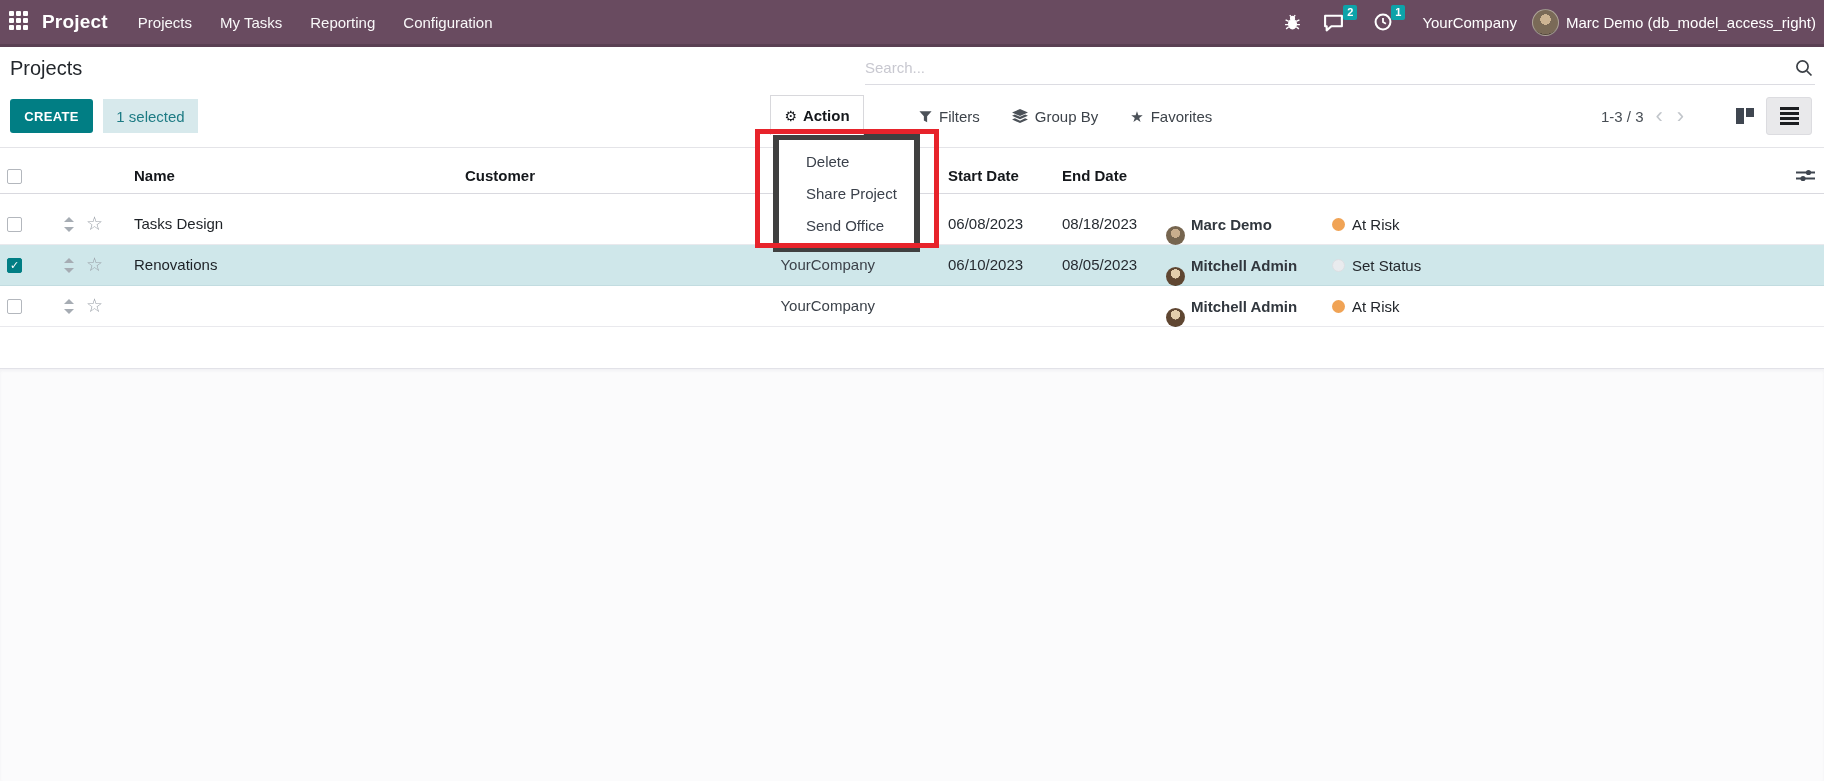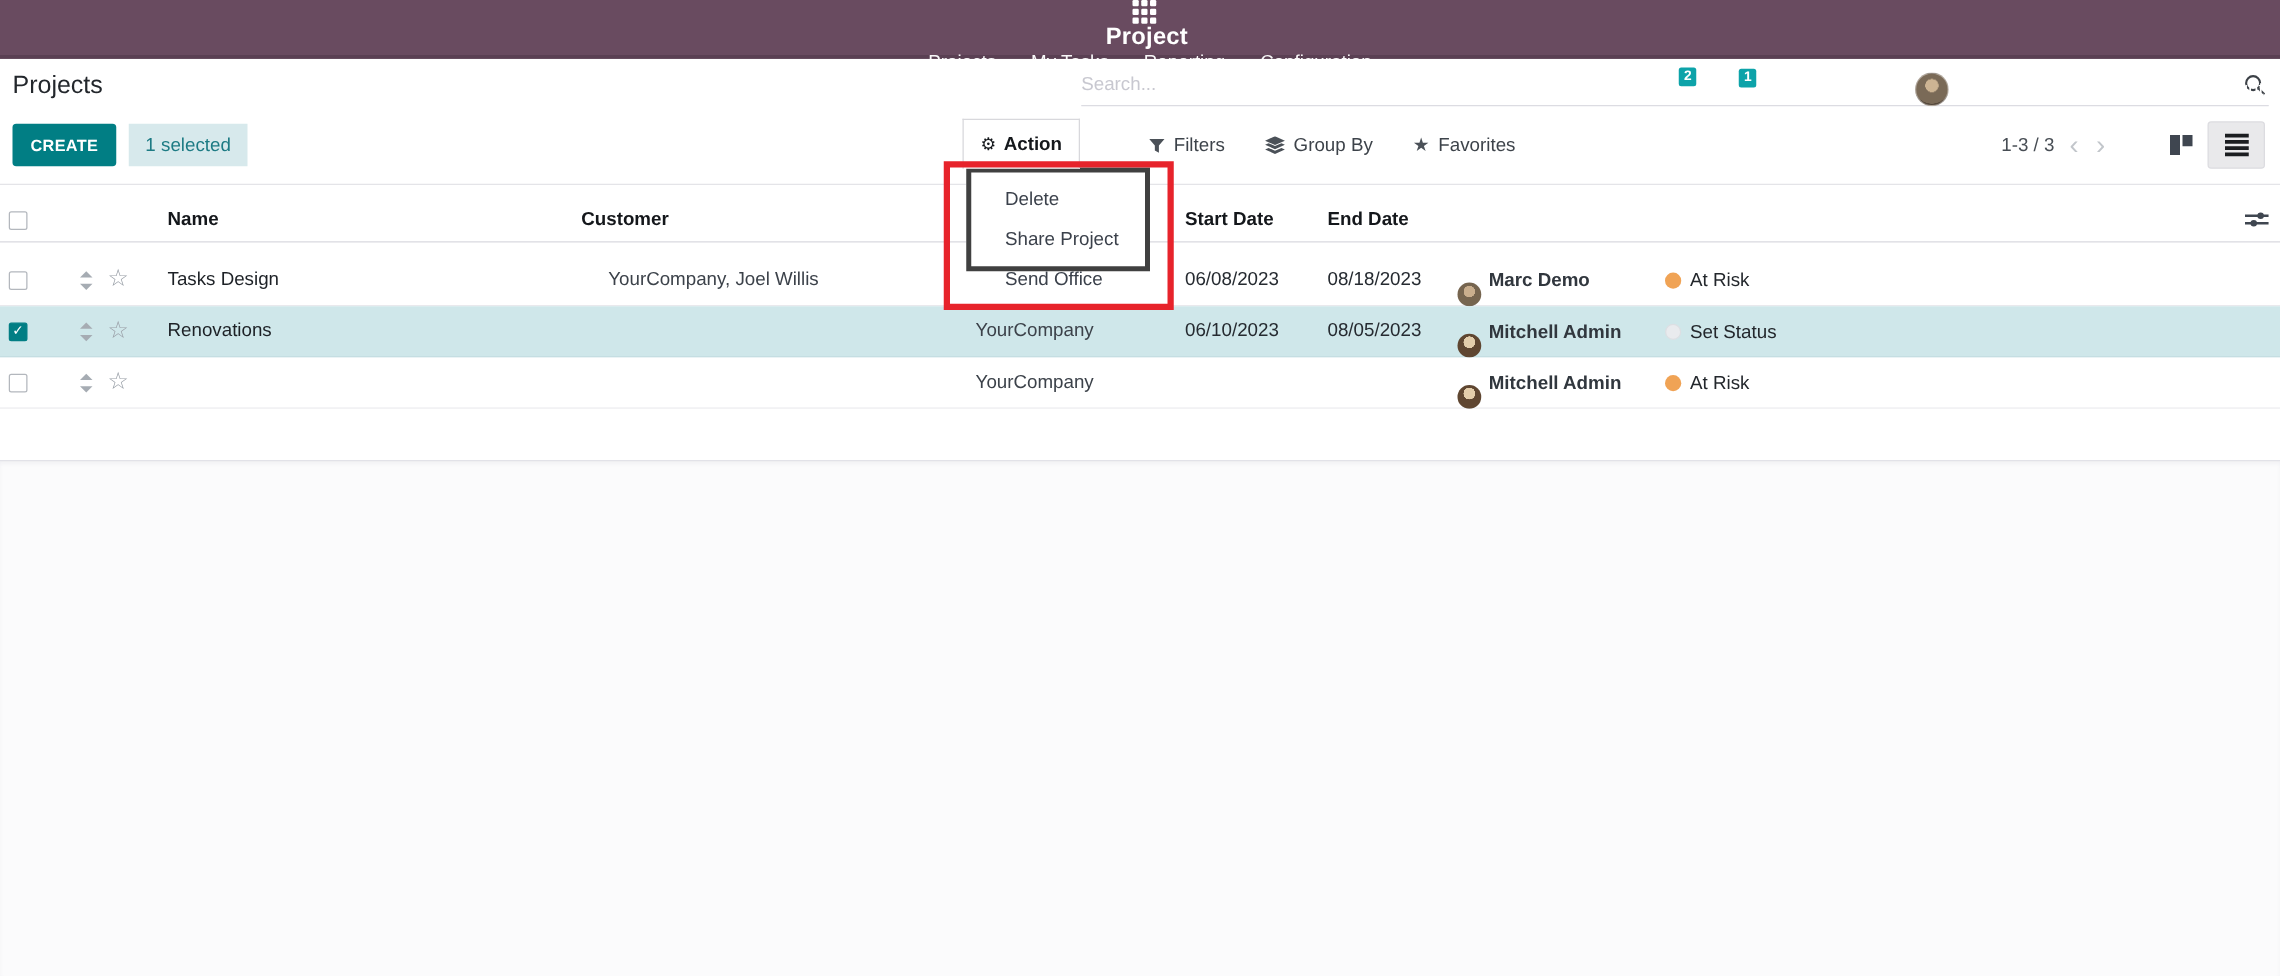--- a/index.html
+++ b/index.html
@@ -1,21 +1,21 @@
 <!DOCTYPE html>
 <html><head>
 <meta charset="utf-8">
 <style>
   * { margin:0; padding:0; box-sizing:border-box; }
   html,body { width:1824px; height:781px; overflow:hidden; background:#fff;
     font-family:"Liberation Sans","DejaVu Sans",sans-serif; }
 
   
   .navbar { position:absolute; left:0; top:0; width:1824px; height:47px;
-    background:#694b60; border-bottom:3px solid #5a4053; display:flex; align-items:center; color:#fff; z-index:10;flex-direction:column; }
+    background:#694b60; border-bottom:3px solid #5a4053; display:flex; align-items:center; color:#fff; z-index:10; }
   .apps-icon { margin-left:9px; width:22px; height:22px; display:grid;
     grid-template-columns:repeat(3,5px); grid-template-rows:repeat(3,5px); gap:2px; cursor:pointer; }
   .apps-icon i { background:#fff; border-radius:1px; }
   .brand { margin-left:11px; font-size:19px; font-weight:600; letter-spacing:.2px; }
   .nav-menu { display:flex; margin-left:16px; height:44px; align-items:center; }
   .nav-item { padding:0 14px; font-size:15px; color:rgba(255,255,255,.96); cursor:pointer; }
   .nav-right { margin-left:auto; display:flex; align-items:center; padding-right:8px; }
   .nav-ico { position:relative; display:flex; align-items:center; cursor:pointer; }
   .badge { position:absolute; top:-8px; right:-13px; background:#0da3a9; color:#fff;
     font-size:11px; line-height:15px; padding:0 4px; border-radius:2px; font-weight:700; }
@@ -98,22 +98,22 @@
     line-height:13px; text-align:center; font-weight:700; }
   .handle { position:absolute; left:64px; top:13px; width:10px; height:15px; cursor:grab; }
   .handle i { position:absolute; left:0; width:0; height:0; border-left:5px solid transparent; border-right:5px solid transparent; }
   .h-up { top:0; border-bottom:5px solid #a6acb3; }
   .h-dn { bottom:0; border-top:5px solid #a6acb3; }
   .row-star { position:absolute; left:86px; top:0; height:41px; line-height:40px;
     font-size:19px; color:#9aa0a8; cursor:pointer; }
   .cols-ico { position:absolute; left:1796px; top:20px; cursor:pointer; }
 
   
-  .dropdown { position:absolute; left:773px; top:134px; width:147px; height:83px;
-    background:#fff; border:4px solid #404040; z-index:20; padding-top:6px; }
+  .dropdown { position:absolute; left:773px; top:134px; width:147px; height:118px;
+    background:#fff; border:6px solid #404040; z-index:20; padding-top:6px; }
   .dd-item { height:32px; line-height:32px; padding-left:27px; font-size:15px;
     color:#3b414b; cursor:pointer; }
   .red-box { position:absolute; left:755px; top:129px; width:184px; height:119px;
     border:5px solid #e7232b; z-index:50; pointer-events:none; }
 </style>
 </head>
 <body>
 
 <div class="navbar">
   <div class="apps-icon">
@@ -242,21 +242,20 @@
 </div>
 
 <div class="row" style="top:204px;">
   <span class="cbx"></span>
   <span class="handle">
       <i class="h-up"></i>
       <i class="h-dn"></i>
     </span>
   <span class="row-star">☆</span>
   <span class="cell c-name">Tasks Design</span>
-  <span class="cell c-cust cust-short">YourCompany, Joel Willis</span>
   <span class="cell c-start">06/08/2023</span>
   <span class="cell c-end">08/18/2023</span>
   <span class="cell c-mgr">
     <span class="avatar mgr-av av-marc"></span>
     <span>Marc Demo</span>
   </span>
   <span class="cell c-status">
     <span class="dot orange"></span>
     <span>At Risk</span>
   </span>

